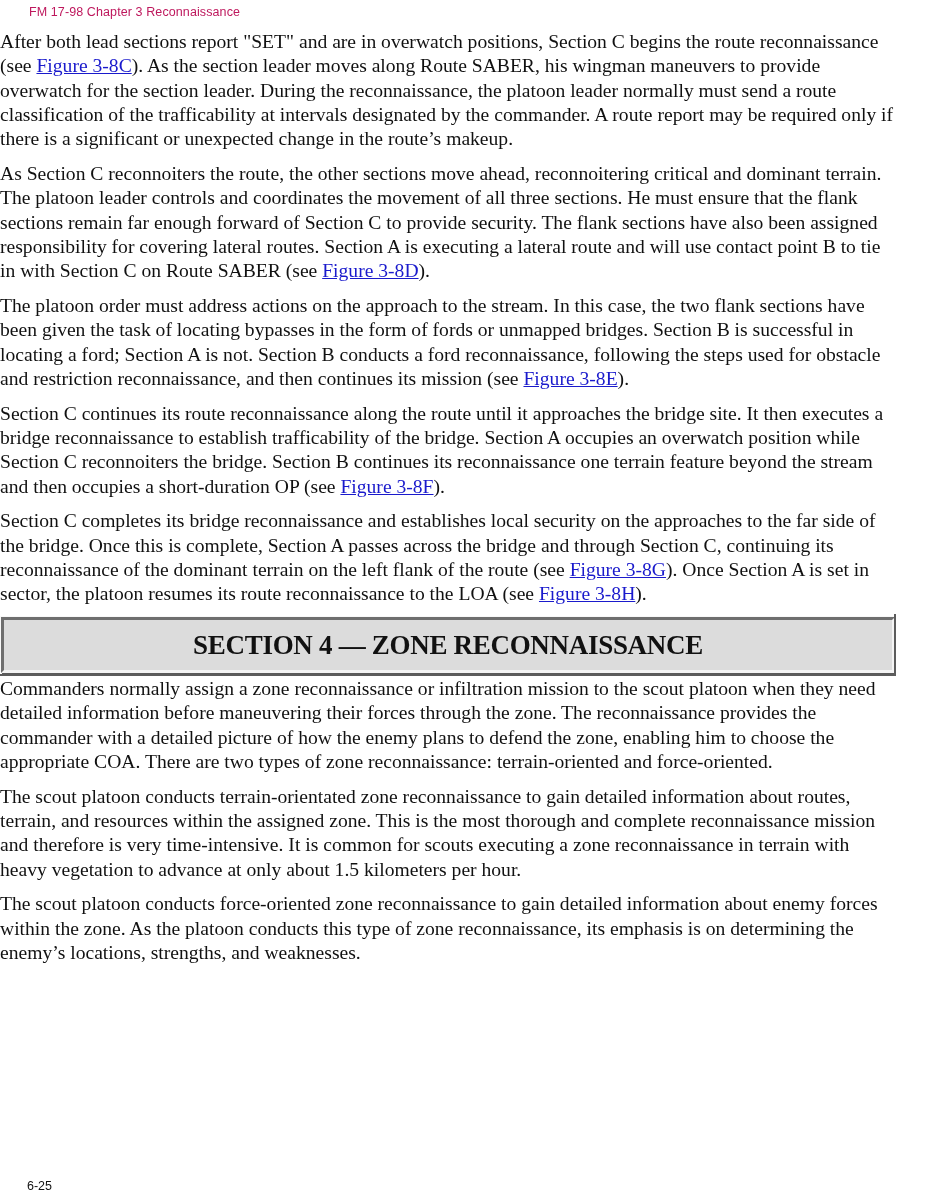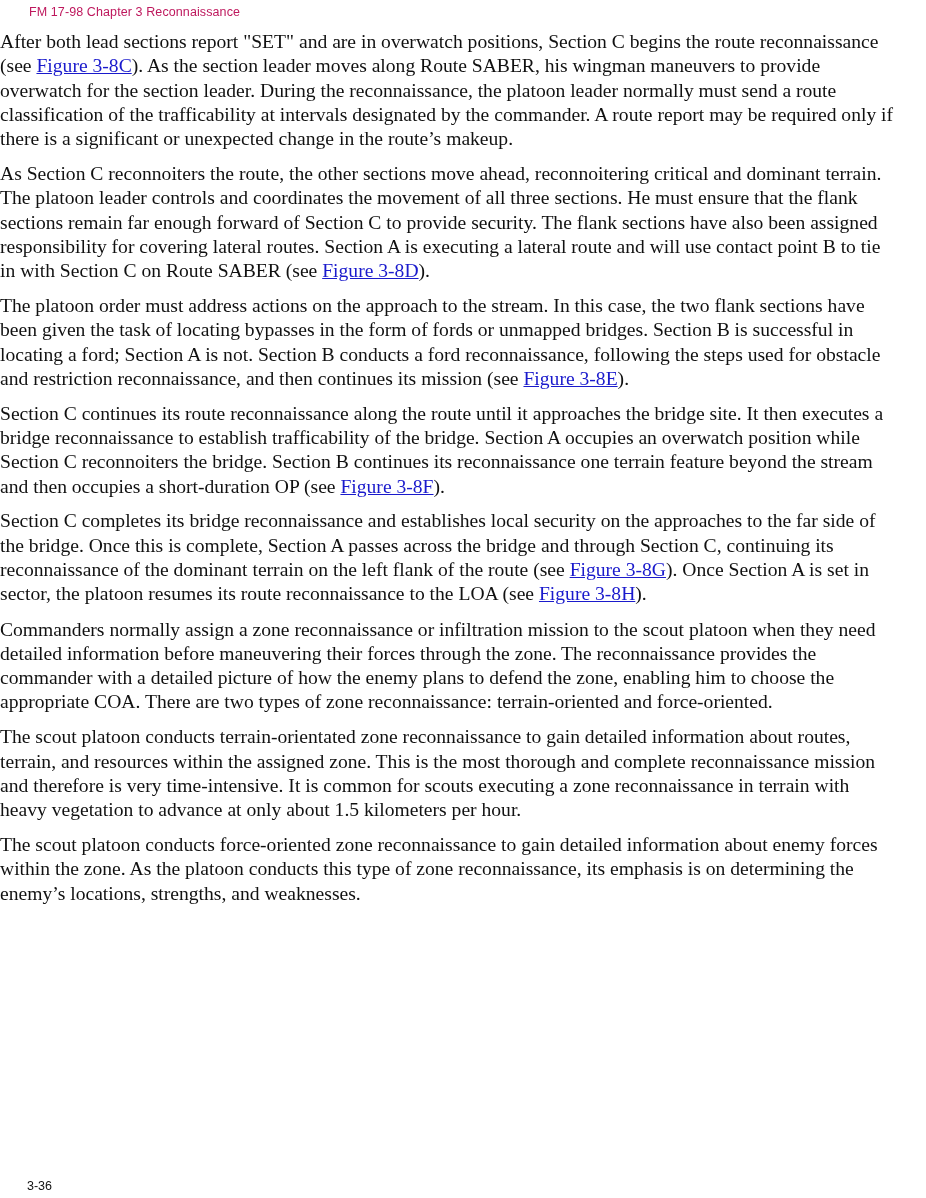--- a/index.html
+++ b/index.html
@@ -64,21 +64,21 @@
       pointer-events: none;
     }
     .section-title {
       font-family: "Liberation Serif", serif;
       font-weight: bold;
       font-size: 27px;
       letter-spacing: -0.3px;
       color: #111;
     }
     .after-banner {
-      margin-top: 11px;
+      margin-top: 4px;
     }
     .page-number {
       position: absolute;
       left: 27px;
       top: 1179px;
       font-family: "Liberation Sans", sans-serif;
       font-size: 12.5px;
       color: #111;
     }
   </style>
@@ -92,21 +92,25 @@
   <p class="para"><span>After both lead sections report "SET" and are in overwatch positions, Section C begins the route reconnaissance (see </span><a href="#">Figure 3-8C</a><span>). As the section leader moves along Route SABER, his wingman maneuvers to provide overwatch for the section leader. During the reconnaissance, the platoon leader normally must send a route classification of the trafficability at intervals designated by the commander. A route report may be required only if there is a significant or unexpected change in the route’s makeup.</span></p>
 
   <p class="para"><span>As Section C reconnoiters the route, the other sections move ahead, reconnoitering critical and dominant terrain. The platoon leader controls and coordinates the movement of all three sections. He must ensure that the flank sections remain far enough forward of Section C to provide security. The flank sections have also been assigned responsibility for covering lateral routes. Section A is executing a lateral route and will use contact point B to tie in with Section C on Route SABER (see </span><a href="#">Figure 3-8D</a><span>).</span></p>
 
   <p class="para"><span>The platoon order must address actions on the approach to the stream. In this case, the two flank sections have been given the task of locating bypasses in the form of fords or unmapped bridges. Section B is successful in locating a ford; Section A is not. Section B conducts a ford reconnaissance, following the steps used for obstacle and restriction reconnaissance, and then continues its mission (see </span><a href="#">Figure 3-8E</a><span>).</span></p>
 
   <p class="para"><span>Section C continues its route reconnaissance along the route until it approaches the bridge site. It then executes a bridge reconnaissance to establish trafficability of the bridge. Section A occupies an overwatch position while Section C reconnoiters the bridge. Section B continues its reconnaissance one terrain feature beyond the stream and then occupies a short-duration OP (see </span><a href="#">Figure 3-8F</a><span>).</span></p>
 
   <p class="para"><span>Section C completes its bridge reconnaissance and establishes local security on the approaches to the far side of the bridge. Once this is complete, Section A passes across the bridge and through Section C, continuing its reconnaissance of the dominant terrain on the left flank of the route (see </span><a href="#">Figure 3-8G</a><span>).</span><span> Once Section A is set in sector, the platoon resumes its route reconnaissance to the LOA (see </span><a href="#">Figure 3-8H</a><span>).</span></p>
 
+  <div class="section-banner">
+    <div class="outer"></div>
+    <span class="section-title">SECTION 4 — ZONE RECONNAISSANCE</span>
+  </div>
 
   <div class="after-banner">
     <p class="para">Commanders normally assign a zone reconnaissance or infiltration mission to the scout platoon when they need detailed information before maneuvering their forces through the zone. The reconnaissance provides the commander with a detailed picture of how the enemy plans to defend the zone, enabling him to choose the appropriate COA. There are two types of zone reconnaissance: terrain-oriented and force-oriented.</p>
     <p class="para">The scout platoon conducts terrain-orientated zone reconnaissance to gain detailed information about routes, terrain, and resources within the assigned zone. This is the most thorough and complete reconnaissance mission and therefore is very time-intensive. It is common for scouts executing a zone reconnaissance in terrain with heavy vegetation to advance at only about 1.5 kilometers per hour.</p>
     <p class="para">The scout platoon conducts force-oriented zone reconnaissance to gain detailed information about enemy forces within the zone. As the platoon conducts this type of zone reconnaissance, its emphasis is on determining the enemy’s locations, strengths, and weaknesses.</p>
   </div>
 </div>
 
-<div class="page-number">3-36</div>
+<div class="page-number">6-25</div>
 
 </body></html>

